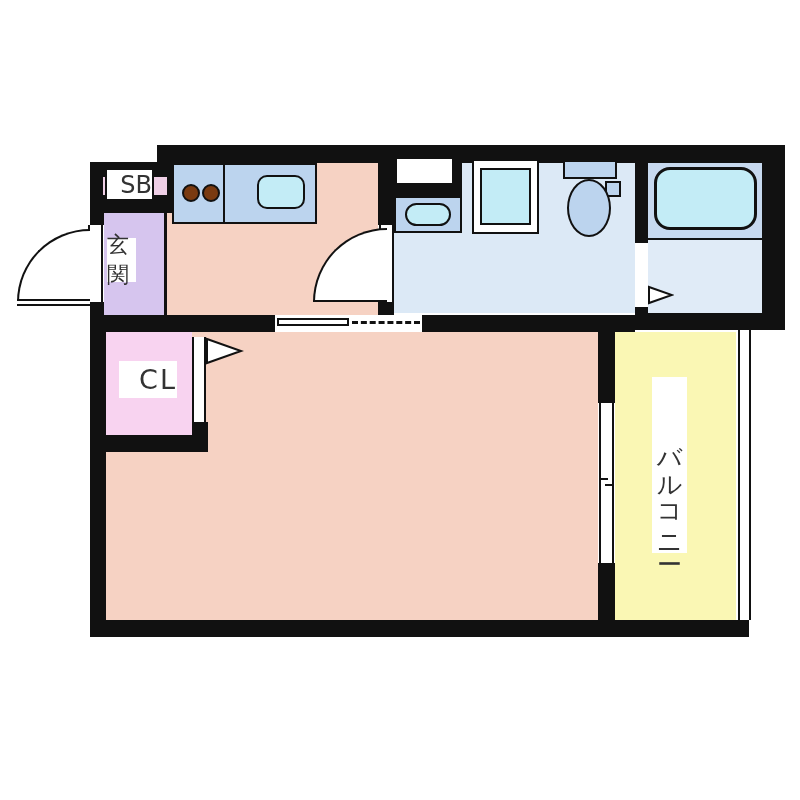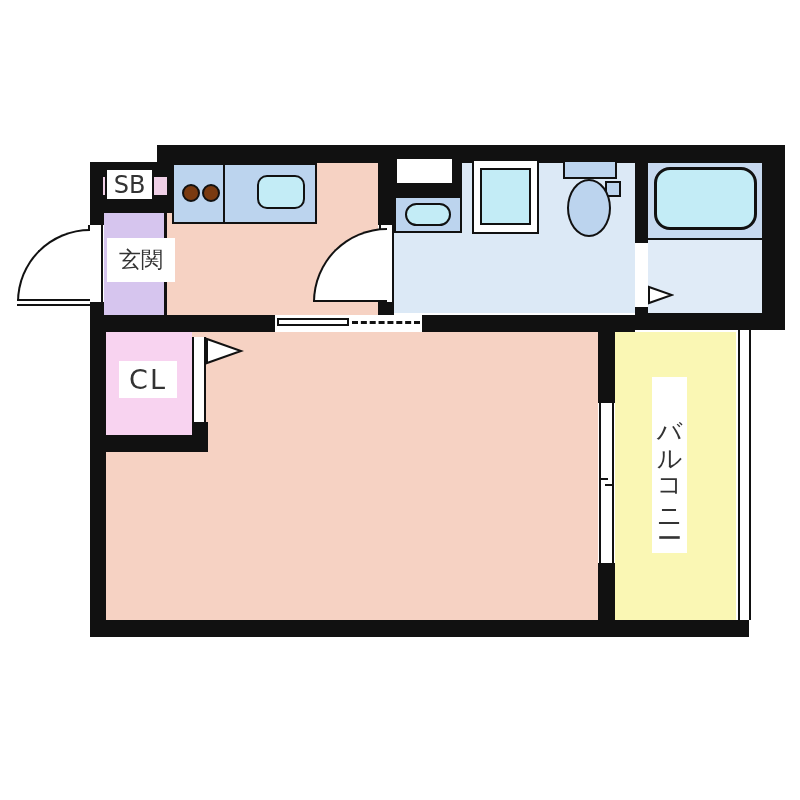--- a/index.html
+++ b/index.html
@@ -3,21 +3,21 @@
 <meta charset="utf-8">
 <style>
   html,body{margin:0;padding:0;background:#fff;}
   #canvas{
     position:relative;width:800px;height:800px;background:#fff;overflow:hidden;
     font-family:"DejaVu Sans","Liberation Sans",sans-serif;
   }
   .abs{position:absolute;box-sizing:border-box;}
   .wall{background:var(--wall,#111);}
   .floor{}
-  .label{display:flex;align-items:center;justify-content:center;
+  .label{display:flex;align-items:center;justify-content:flex-end;
          color:var(--label-text,#333);background:#fff;}
   .vtext{writing-mode:vertical-rl;text-orientation:mixed;letter-spacing:2px;}
   .qdisc{background:#fff;border-top-left-radius:100%;
          border-top:2px solid var(--wall,#111);border-left:2px solid var(--wall,#111);}
   svg{display:block;}
 </style>
 </head>
 <body>
 
 <div id="canvas">
@@ -103,21 +103,21 @@
   <div class="abs" style="left:599px;top:403px;width:15px;height:160px;background:#fff;border-left:2px solid var(--wall);border-right:2px solid var(--wall);">
     <div class="abs" style="left:0;top:75px;width:7px;height:2px;background:var(--wall);"></div>
     <div class="abs" style="left:4px;top:81px;width:7px;height:2px;background:var(--wall);"></div>
   </div>
   <div class="abs" style="left:738px;top:330px;width:13px;height:290px;background:#fff;border-left:2px solid var(--wall);border-right:2px solid var(--wall);"></div>
 
   <div class="abs" style="left:103px;top:177px;width:64px;height:18px;background:var(--shoe-box-strip);"></div>
   <div class="abs label" style="left:105px;top:168px;width:49px;height:33px;border:2px solid var(--wall);font-size:24px;">
     <span>SB</span>
   </div>
-  <div class="abs label" style="left:107px;top:238px;width:68px;height:44px;font-size:22px;">
+  <div class="abs label" style="left:107px;top:238px;width:29px;height:44px;font-size:22px;">
     <span>玄関</span>
   </div>
   <div class="abs label" style="left:119px;top:361px;width:58px;height:37px;font-size:27px;letter-spacing:2px;">
     <span>CL</span>
   </div>
   <div class="abs label vtext" style="left:652px;top:377px;width:35px;height:176px;font-size:25px;">
     <span>バルコニー</span>
   </div>
 
 </div>

